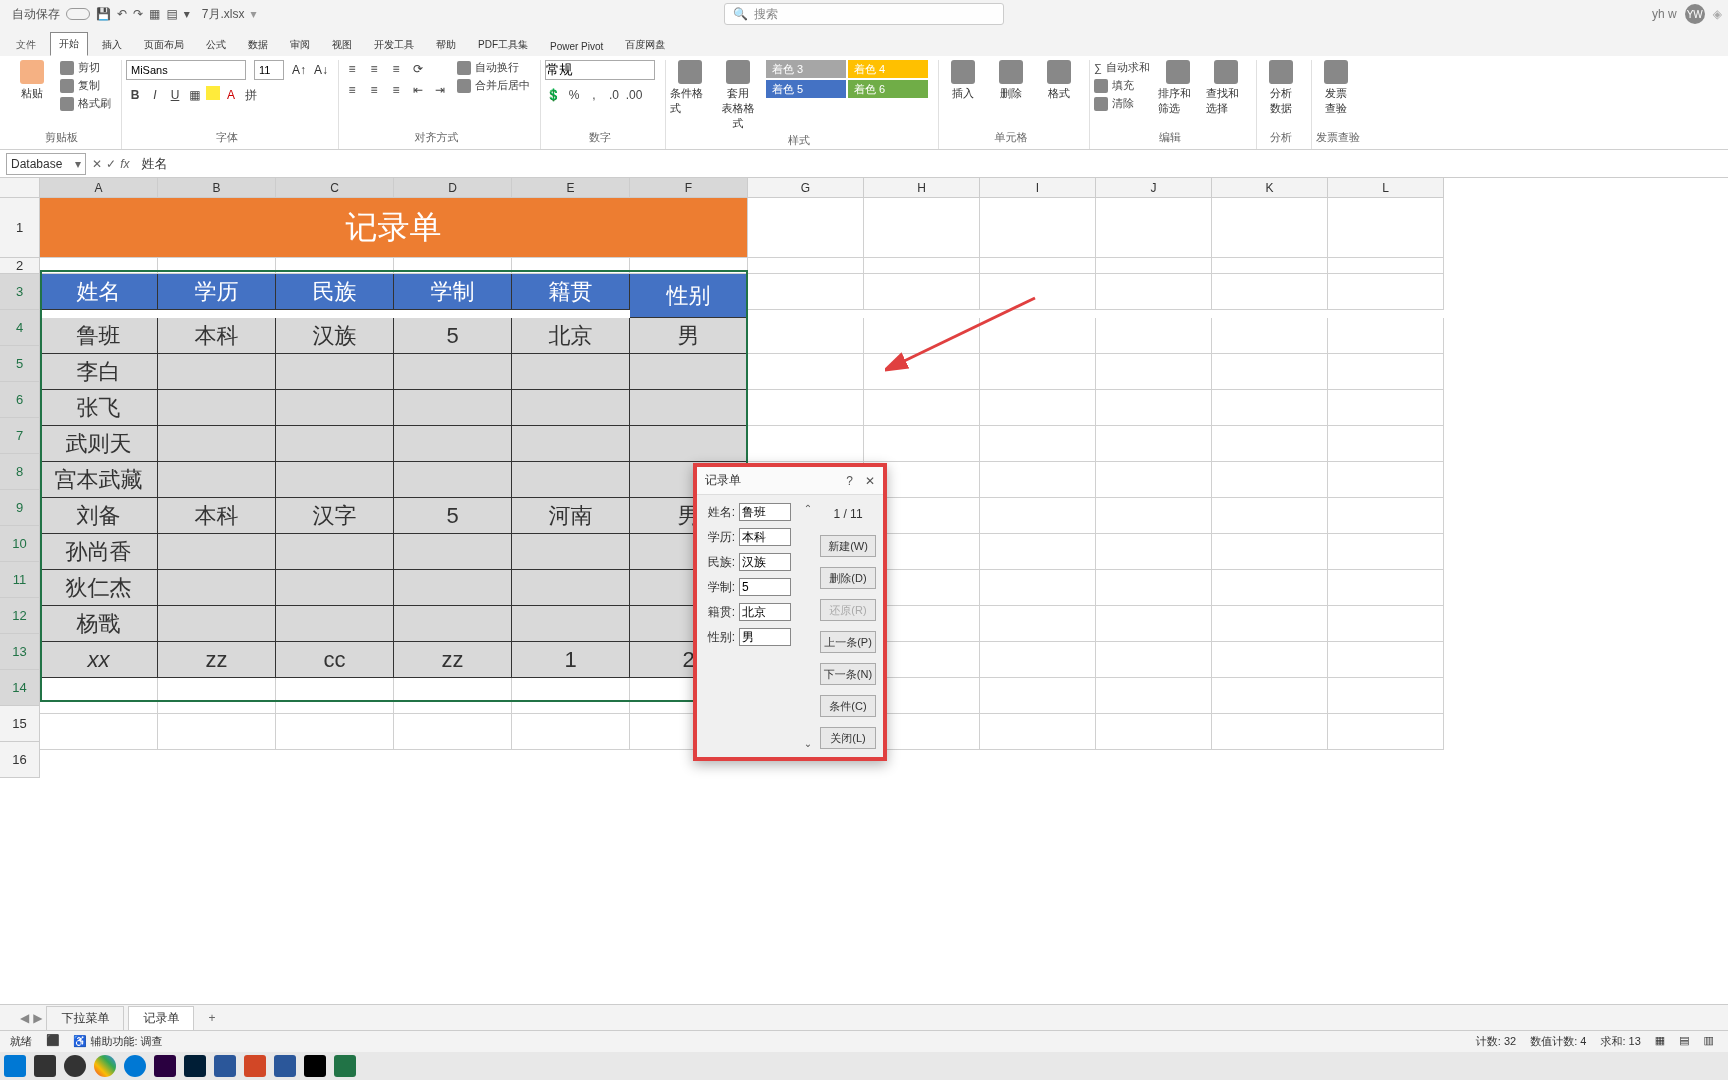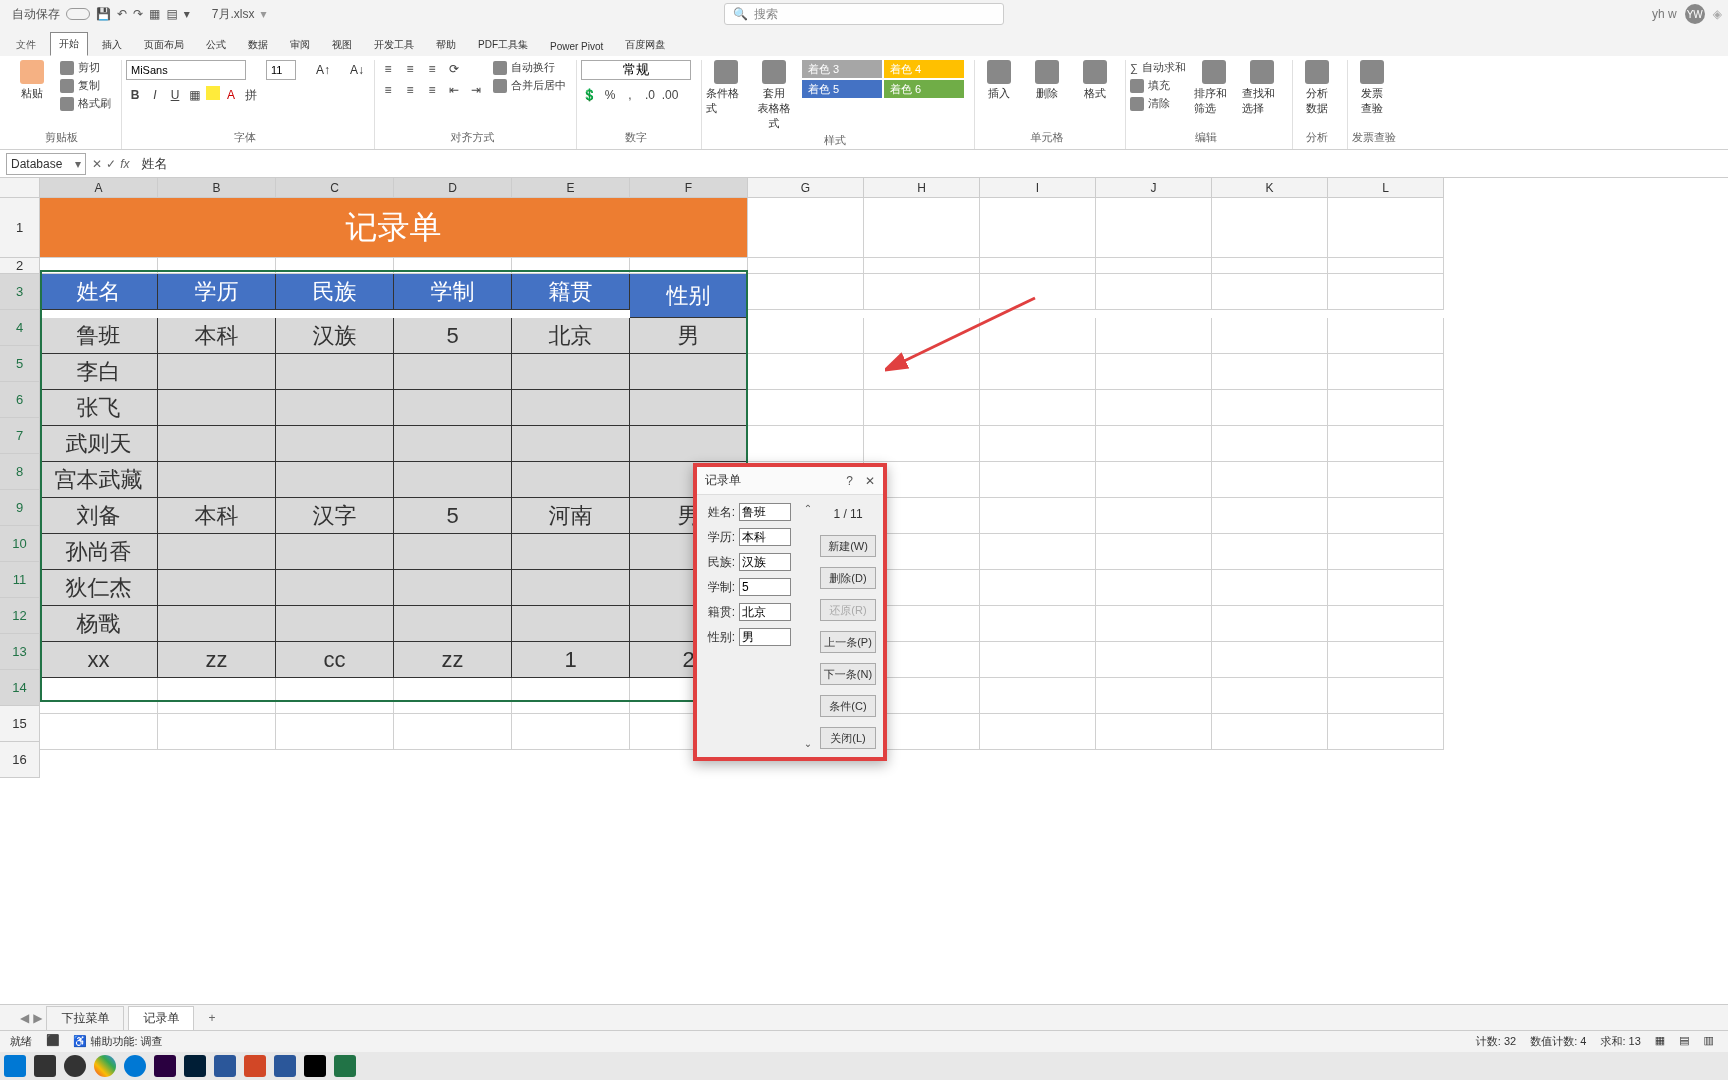--- a/index.html
+++ b/index.html
@@ -21,21 +21,21 @@
   
   .ribbon { background: #fff; border-bottom: 1px solid #d0d0d0; display: flex; align-items: stretch; padding: 4px 8px 0 8px; height: 94px; }
   .group { border-right: 1px solid #e0e0e0; padding: 0 10px 0 4px; display: flex; flex-direction: column; justify-content: space-between; }
   .group-content { display: flex; gap: 8px; align-items: flex-start; }
   .group-label { text-align: center; font-size: 11px; color: #666; padding: 2px 0 4px 0; }
   .bigbtn { display: flex; flex-direction: column; align-items: center; gap: 2px; width: 40px; font-size: 11px; }
   .bigbtn .ico { width: 24px; height: 24px; background: #888; border-radius: 3px; }
   .stack { display: flex; flex-direction: column; gap: 3px; font-size: 11px; color: #444; }
   .stack div { display: flex; align-items: center; gap: 4px; }
   .mini-ico { width: 14px; height: 14px; background: #888; display: inline-block; border-radius: 2px; }
-  .fontbox { display: flex; gap: 20px; align-items: center; }
+  .fontbox { display: flex; gap: 8px; align-items: center; }
   .fontbox input { height: 20px; font-size: 11px; border: 1px solid #aaa; padding: 0 4px; }
   .btnrow { display: flex; gap: 2px; }
   .btnrow span { width: 18px; height: 18px; display: inline-flex; align-items: center; justify-content: center; color: #444; font-size: 12px; }
   .styles-gallery { display: grid; grid-template-columns: repeat(2, 80px); gap: 2px; }
   .style-chip { height: 18px; font-size: 11px; color: #fff; padding: 0 6px; display: flex; align-items: center; }
 
   
   .formula-bar { height: 28px; border-bottom: 1px solid #ccc; display: flex; align-items: center; }
   .namebox { width: 80px; height: 22px; border: 1px solid #aaa; margin-left: 6px; padding: 0 4px; display: flex; align-items: center; justify-content: space-between; font-size: 12px;}
   .fx-icons { display:flex; gap:4px; padding:0 6px; color:#666;}
@@ -94,21 +94,21 @@
   <span class="icon" style="background:#217346"></span>
   <div class="qat">
     <span>自动保存</span>
     <span style="width:24px;height:12px;border:1px solid #999;border-radius:6px;display:inline-block"></span>
     <span>💾</span>
     <span>↶</span>
     <span>↷</span>
     <span>▦</span>
     <span>▤</span>
     <span style="color:#555">▾</span>
-    <span style="margin-left:16px;color:#555">7月.xlsx</span>
+    <span style="margin-left:6px;color:#555">7月.xlsx</span>
     <span style="color:#999">▾</span>
   </div>
   <div class="search">
     <span>🔍</span>
     <span>搜索</span>
   </div>
   <div class="userarea">
     <span>yh w</span>
     <div class="avatar">
         <span>YW</span>
@@ -208,21 +208,21 @@
         <div>
             <span class="mini-ico"></span>
             <span>合并后居中</span>
           </div>
       </div>
     </div>
     <div class="group-label">对齐方式</div>
   </div>
   <div class="group">
     <div class="group-content" style="flex-direction:column;gap:6px">
-      <input style="width: 110px; height: 20px; border: 1px solid rgb(170, 170, 170); text-align: center;" value="常规">
+      <input style="width: 110px; height: 20px; border: 1px solid rgb(170, 170, 170);" value="常规">
       <div class="btnrow">
           <span>💲</span>
           <span>%</span>
           <span>,</span>
           <span>.0</span>
           <span>.00</span>
         </div>
     </div>
     <div class="group-label">数字</div>
   </div>
@@ -517,21 +517,21 @@
         <div class="cell data-cell" style="width: 118px; height: 36px;"></div>
         <div class="cell data-cell" style="width: 118px; height: 36px;"></div>
         <div class="cell" style="width: 116px; height: 36px;"></div>
         <div class="cell" style="width: 116px; height: 36px;"></div>
         <div class="cell" style="width: 116px; height: 36px;"></div>
         <div class="cell" style="width: 116px; height: 36px;"></div>
         <div class="cell" style="width: 116px; height: 36px;"></div>
         <div class="cell" style="width: 116px; height: 36px;"></div>
       </div>
       <div class="row">
-        <div class="cell data-cell" style="width: 118px; height: 36px;">xx</div>
+        <div class="cell data-cell" style="width: 118px; height: 36px; font-style: italic;">xx</div>
         <div class="cell data-cell" style="width: 118px; height: 36px;">zz</div>
         <div class="cell data-cell" style="width: 118px; height: 36px;">cc</div>
         <div class="cell data-cell" style="width: 118px; height: 36px;">zz</div>
         <div class="cell data-cell" style="width: 118px; height: 36px;">1</div>
         <div class="cell data-cell" style="width: 118px; height: 36px;">2</div>
         <div class="cell" style="width: 116px; height: 36px;"></div>
         <div class="cell" style="width: 116px; height: 36px;"></div>
         <div class="cell" style="width: 116px; height: 36px;"></div>
         <div class="cell" style="width: 116px; height: 36px;"></div>
         <div class="cell" style="width: 116px; height: 36px;"></div>

